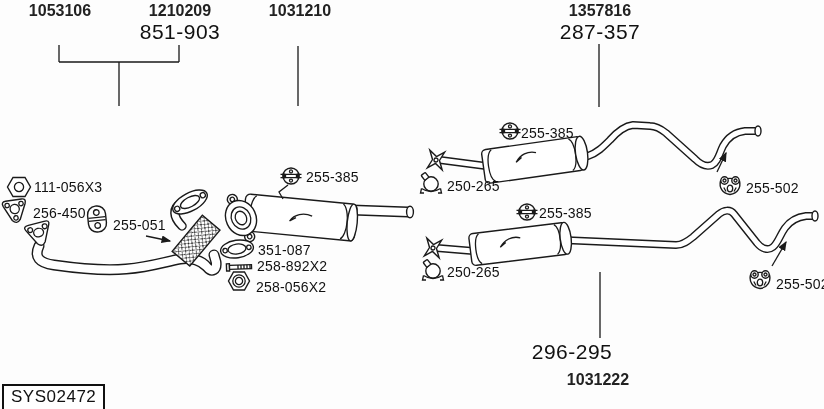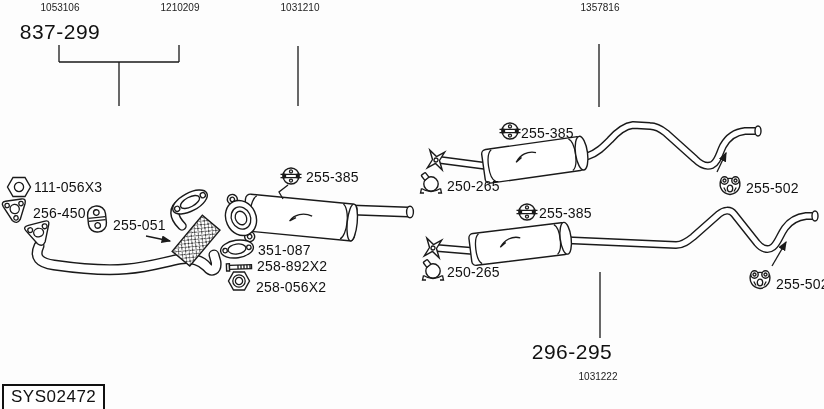--- a/index.html
+++ b/index.html
@@ -2,21 +2,21 @@
 <html><head>
 <meta charset="utf-8">
 <style>
   html,body{margin:0;padding:0;}
   .stage{
     position:relative;width:824px;height:409px;background:#fdfdfd;overflow:hidden;
     font-family:"Liberation Sans","DejaVu Sans",sans-serif;color:#111;
   }
   .lbl{position:absolute;white-space:nowrap;line-height:1;}
   .big{font-size:21px;letter-spacing:.5px;transform:translateX(-50%);}
-  .cat{font-size:10px;color:#222;transform:translateX(-50%);}
+  .cat{font-size:16px;color:#222;transform:translateX(-50%);font-weight:bold;}
   .part{font-size:14px;letter-spacing:.2px;}
   .sysbox{
     position:absolute;left:2px;top:384px;border:2px solid #111;background:#fff;
     padding:1px 7px 2px 7px;font-size:17px;letter-spacing:.5px;
   }
   svg.art{position:absolute;left:0;top:0;}
   .fw{fill:#fff;stroke:#1a1a1a;stroke-width:1.4;}
   .ln{fill:none;stroke:#1a1a1a;stroke-width:1.3;}
   .hatch{stroke:#1a1a1a;stroke-width:.8;fill:none;}
   .t1o{fill:none;stroke:#1a1a1a;stroke-width:11;stroke-linecap:round;stroke-linejoin:round;}
@@ -194,24 +194,25 @@
     <use href="#hanger385" transform="translate(527 212)"></use>
     <use href="#clamp250" transform="translate(431 184)"></use>
     <use href="#clamp250" transform="translate(433 271)"></use>
     <use href="#hanger502" transform="translate(730 186)"></use>
     <use href="#hanger502" transform="translate(760 280)"></use>
 
     <path class="ln" d="M146 236 L170 241" marker-end="url(#arw)"></path>
   </svg>
 
   <div class="lbl cat" style="left:60px;top:3px">1053106</div>
-  <div class="lbl big" style="left:60px;top:21px">837-299</div>
   <div class="lbl cat" style="left:180px;top:3px">1210209</div>
+  <div class="lbl big" style="left:180px;top:21px">851-903</div>
   <div class="lbl cat" style="left:300px;top:3px">1031210</div>
   <div class="lbl cat" style="left:600px;top:3px">1357816</div>
+  <div class="lbl big" style="left:600px;top:21px">287-357</div>
   <div class="lbl big" style="left:572px;top:341px">296-295</div>
   <div class="lbl cat" style="left:598px;top:372px">1031222</div>
 
   <div class="lbl part" style="left:34px;top:180px">111-056X3</div>
   <div class="lbl part" style="left:33px;top:206px">256-450</div>
   <div class="lbl part" style="left:113px;top:218px">255-051</div>
   <div class="lbl part" style="left:306px;top:170px">255-385</div>
   <div class="lbl part" style="left:258px;top:243px">351-087</div>
   <div class="lbl part" style="left:257px;top:259px">258-892X2</div>
   <div class="lbl part" style="left:256px;top:280px">258-056X2</div>

